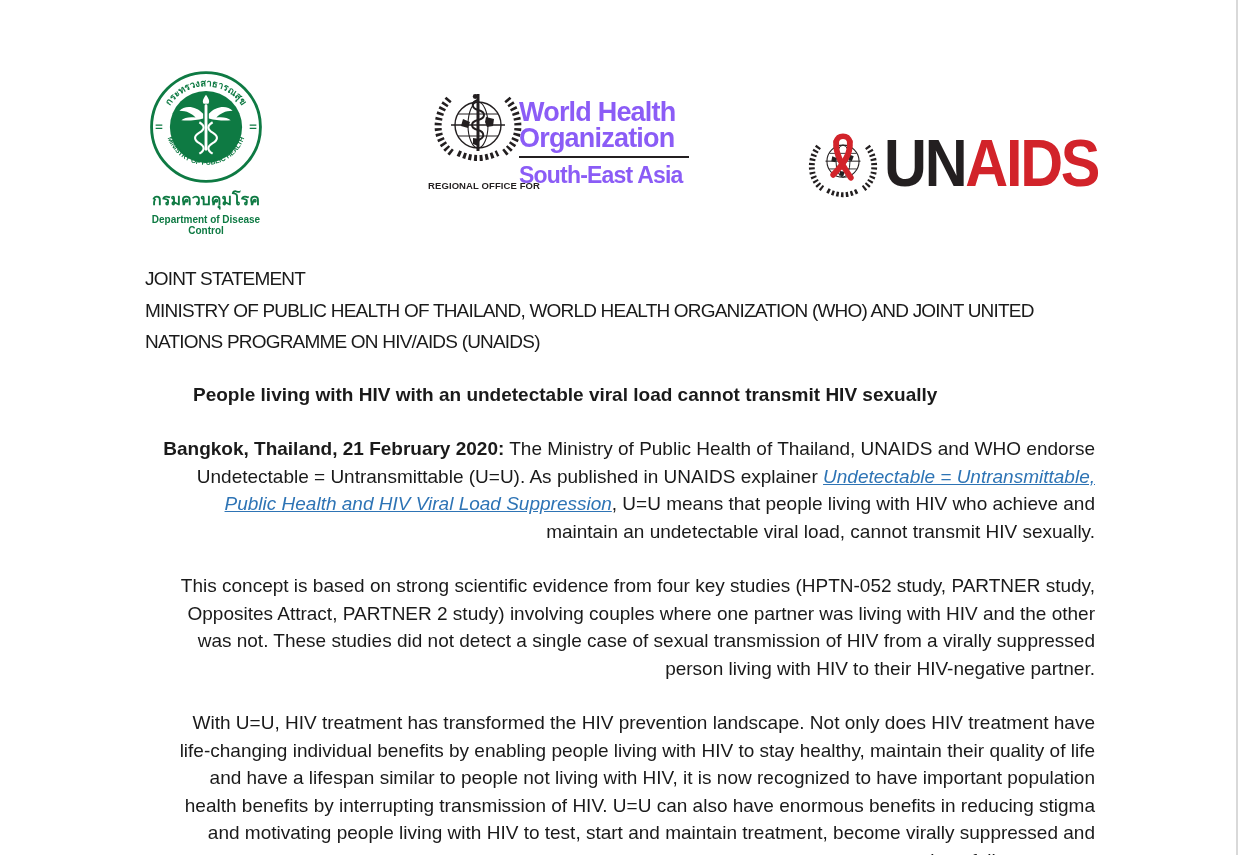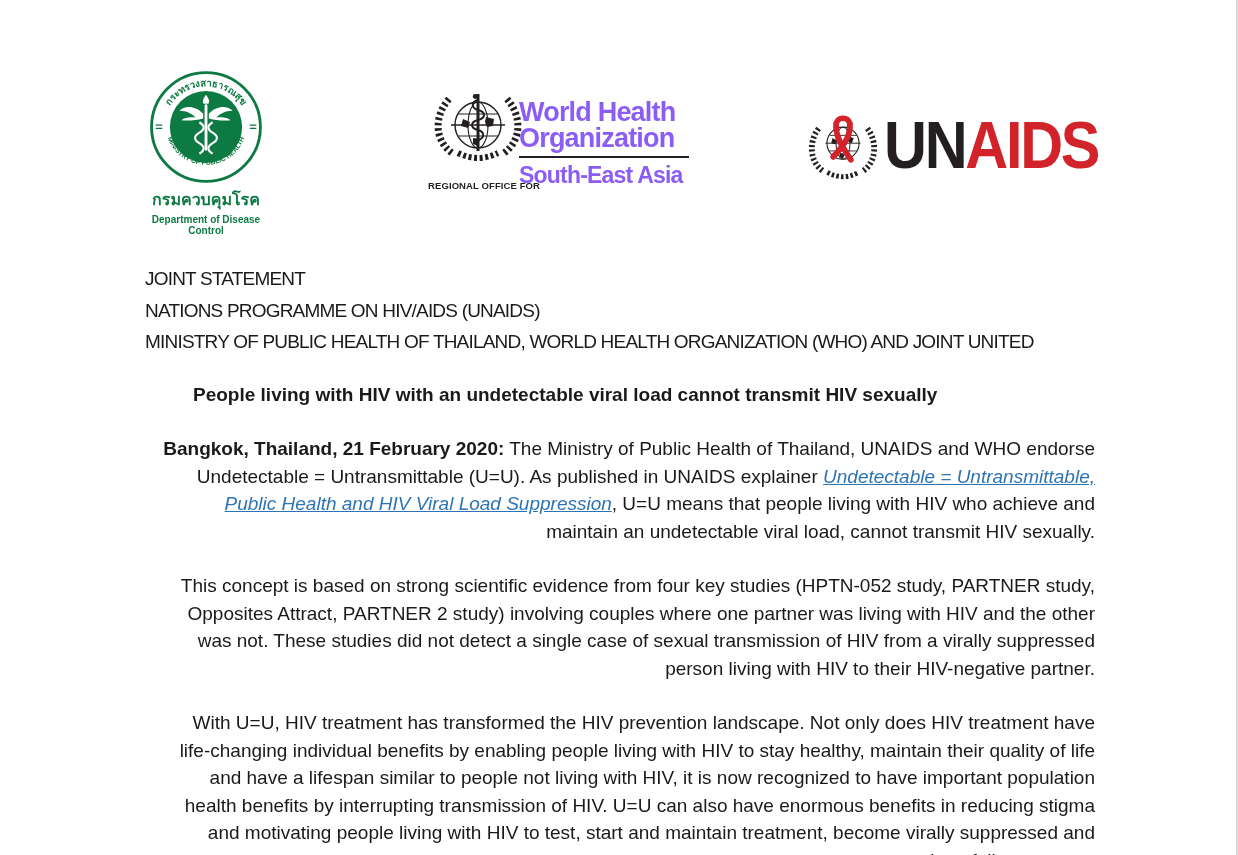--- a/index.html
+++ b/index.html
@@ -19,21 +19,21 @@
   .moph-eng{font-size:10px;font-weight:bold;color:#0e7a43;line-height:11px;margin-top:1px;}
   
   #who{left:428px;top:88px;width:280px;height:112px;}
   #who .emblem{position:absolute;left:0;top:0;}
   .who-office{position:absolute;left:0;top:92px;width:104px;font-size:9.5px;font-weight:bold;color:#231f20;letter-spacing:0.1px;white-space:nowrap;}
   .who-text{position:absolute;left:91px;top:11px;color:#8b5cf6;}
   .who-name{font-size:27px;font-weight:bold;line-height:26px;letter-spacing:-0.8px;white-space:nowrap;}
   .who-divider{width:170px;border-top:2px solid #231f20;margin:5px 0 4px 0;height:0;}
   .who-region{font-size:23px;font-weight:bold;line-height:27px;letter-spacing:-0.8px;white-space:nowrap;}
   
-  #unaids{left:806px;top:110px;width:330px;height:78px;text-decoration:underline;}
+  #unaids{left:806px;top:128px;width:330px;height:78px;text-decoration:underline;}
   #unaids .emblem{position:absolute;left:0;top:2px;}
   .unaids-text{position:absolute;left:78px;top:0;font-size:66px;line-height:70px;font-weight:600;
     letter-spacing:-2.5px;transform:scaleX(0.9);transform-origin:left center;white-space:nowrap;}
   .unaids-un{color:#231f20;}
   .unaids-aids{color:#d2232a;}
 
   
   #doc{position:absolute;left:145px;top:263px;width:950px;font-size:19px;line-height:27.5px;}
   .caps-line{white-space:nowrap;letter-spacing:-0.8px;line-height:31.5px;}
   .doc-title{font-weight:bold;margin-top:23px;line-height:27.5px;margin-left:48px;}
@@ -123,22 +123,22 @@
       </g>
     </svg>
     <div class="unaids-text">
       <span class="unaids-un">UN</span><span class="unaids-aids">AIDS</span>
     </div>
   </div>
 
   <div id="doc">
     <div class="statement-header">
       <div class="caps-line">JOINT STATEMENT</div>
+      <div class="caps-line">MINISTRY OF PUBLIC HEALTH OF THAILAND, WORLD HEALTH ORGANIZATION (WHO) AND JOINT UNITED</div>
       <div class="caps-line">NATIONS PROGRAMME ON HIV/AIDS (UNAIDS)</div>
-      <div class="caps-line">MINISTRY OF PUBLIC HEALTH OF THAILAND, WORLD HEALTH ORGANIZATION (WHO) AND JOINT UNITED</div>
     </div>
 
     <div class="doc-title">People living with HIV with an undetectable viral load cannot transmit HIV sexually</div>
 
     <p class="body-par"><span class="dateline">Bangkok, Thailand, 21 February 2020:</span><span> The Ministry of Public Health of Thailand, UNAIDS and WHO endorse Undetectable = Untransmittable (U=U). As published in UNAIDS explainer </span><a class="doc-link">Undetectable = Untransmittable, Public Health and HIV Viral Load Suppression</a><span>, U=U means that people living with HIV who achieve and maintain an undetectable viral load, cannot transmit HIV sexually.</span></p>
 
     <p class="body-par">This concept is based on strong scientific evidence from four key studies (HPTN-052 study, PARTNER study, Opposites Attract, PARTNER 2 study) involving couples where one partner was living with HIV and the other was not. These studies did not detect a single case of sexual transmission of HIV from a virally suppressed person living with HIV to their HIV-negative partner.</p>
 
     <p class="body-par">With U=U, HIV treatment has transformed the HIV prevention landscape. Not only does HIV treatment have life-changing individual benefits by enabling people living with HIV to stay healthy, maintain their quality of life and have a lifespan similar to people not living with HIV, it is now recognized to have important population health benefits by interrupting transmission of HIV. U=U can also have enormous benefits in reducing stigma and motivating people living with HIV to test, start and maintain treatment, become virally suppressed and continue follow-up care.</p>
   </div>

